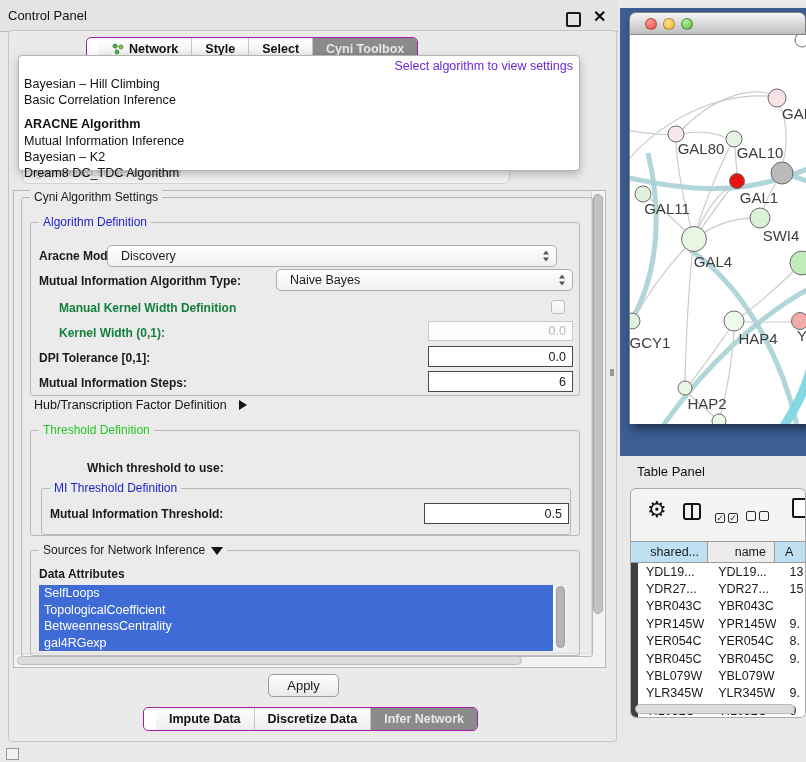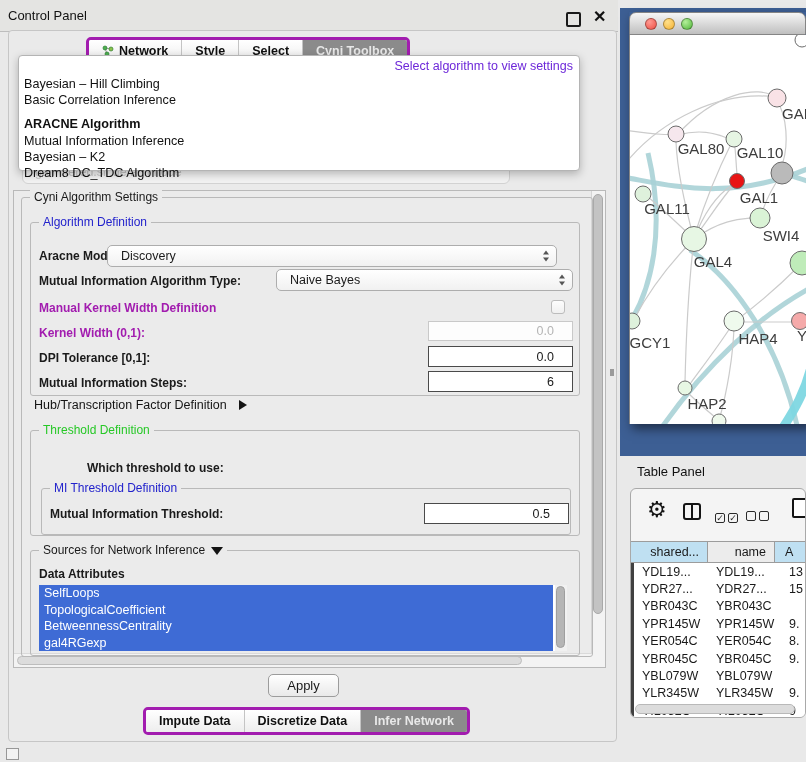--- a/index.html
+++ b/index.html
@@ -7,21 +7,21 @@
   .stage{position:relative;width:806px;height:762px;background:#e9e9e9;overflow:hidden;}
   .abs{position:absolute;}
 
   
   .cp-header{left:0;top:0;width:618px;height:31px;background:#e4e4e2;border-bottom:1px solid #bdbdbd;}
   .cp-title{left:8px;top:8px;font-size:13px;color:#111;}
   .float-btn{left:566px;top:12px;width:11px;height:11px;border:2px solid #1a1a1a;border-radius:2px;background:transparent;}
   .close-btn{left:593px;top:7px;font-size:16px;font-weight:bold;color:#111;}
   .content-panel{left:8px;top:30px;width:607px;height:710px;border:1px solid #c6c6c6;border-radius:4px;background:#eaeaea;}
 
-  .segbar{display:flex;border:3px solid #a21caf;border-radius:5px;background:#fff;overflow:hidden;height:22px;z-index:5;}
+  .segbar{display:flex;border:1px solid #a21caf;border-radius:5px;background:#fff;overflow:hidden;height:22px;z-index:5;padding-left:12px;}
   .seg{display:flex;align-items:center;gap:5px;padding:0 13px;background:linear-gradient(#ffffff,#ededed);
        border-left:1px solid #c4c4c4;font-size:12.5px;font-weight:600;color:#111;white-space:nowrap;}
   .seg:first-child{border-left:none;}
   .seg.selected{background:#8b8b8b;color:#e8e8e8;}
   .tabs-top{left:86px;top:37px;}
   .tabs-bottom{left:143px;top:707px;}
 
   
   .ghost-combo{left:22px;top:158px;width:488px;height:26px;border:1px solid #d2d2d2;border-radius:6px;background:#f2f2f2;
     color:#c4c4c4;font-size:12.5px;line-height:26px;padding-left:12px;z-index:2;box-sizing:border-box;}
@@ -37,30 +37,30 @@
   .vsb{position:absolute;right:0;top:0;width:13px;height:100%;background:#f3f3f3;border-left:1px solid #d5d5d5;}
   .vsb-thumb{position:absolute;left:1px;top:3px;width:10px;height:420px;border-radius:5px;background:#c3c3c3;border:1px solid #a9a9a9;box-sizing:border-box;}
   .hsb{position:absolute;left:0;bottom:0;height:13px;width:579px;background:#f3f3f3;border-top:1px solid #dadada;}
   .hsb-thumb{position:absolute;left:3px;top:2px;width:505px;height:9px;border-radius:5px;background:#dcdcdc;border:1px solid #bdbdbd;box-sizing:border-box;}
 
   .group{position:absolute;border:1px solid #b9b9b9;border-radius:3px;}
   .group-label{position:absolute;top:-8px;left:8px;background:#ebebeb;padding:0 4px;font-size:12px;white-space:nowrap;}
   .lbl-blue{color:#2222cc;}
   .lbl-green{color:#26c826;}
   .flabel{position:absolute;font-size:12px;font-weight:bold;color:#1a1a1a;white-space:nowrap;}
-  .flabel.dis{color:#a21caf;}
+  .flabel.dis{color:#15803d;margin-left:20px;}
 
   .combo{position:absolute;background:linear-gradient(#ffffff,#f1f1f1);border:1px solid #adadad;border-radius:5px;
     font-size:12.5px;display:flex;align-items:center;padding-left:13px;box-sizing:border-box;}
   .spinner{position:absolute;right:7px;top:50%;transform:translateY(-50%);display:flex;flex-direction:column;gap:3px;}
   .tri-up{width:0;height:0;border-left:3.5px solid transparent;border-right:3.5px solid transparent;border-bottom:4px solid #555;}
   .tri-dn{width:0;height:0;border-left:3.5px solid transparent;border-right:3.5px solid transparent;border-top:4px solid #555;}
 
   .ninput{position:absolute;background:#fff;border:1.5px solid #4a4a4a;font-size:12.5px;display:flex;align-items:center;
-    justify-content:flex-end;padding-right:18px;box-sizing:border-box;}
+    justify-content:flex-end;padding-right:6px;box-sizing:border-box;}
   .ninput.dis{border:1px solid #c9c9c9;color:#b5b5b5;background:#fdfdfd;}
   .checkbox{position:absolute;width:14px;height:14px;border:1px solid #bcbcbc;border-radius:3px;background:linear-gradient(#fdfdfd,#f0f0f0);box-sizing:border-box;}
 
   .hub-row{position:absolute;font-size:12.5px;color:#141414;font-weight:500;white-space:nowrap;}
   .tri-right{display:inline-block;width:0;height:0;border-top:5.5px solid transparent;border-bottom:5.5px solid transparent;
     border-left:8px solid #141414;margin-left:9px;vertical-align:-1px;}
   .tri-down-b{display:inline-block;width:0;height:0;border-left:6px solid transparent;border-right:6px solid transparent;
     border-top:8px solid #141414;margin-left:6px;vertical-align:-1px;}
 
   .attr-list{position:absolute;background:#fff;}
@@ -91,21 +91,21 @@
   .tb-gear{position:absolute;left:16px;top:8px;font-size:22px;color:#141414;}
   .tb-cols{position:absolute;left:52px;top:14px;width:18px;height:17px;border:2px solid #141414;border-radius:3px;box-sizing:border-box;}
   .tb-cols:after{content:"";position:absolute;left:6px;top:0;width:2px;height:13px;background:#141414;}
   .cb{display:inline-block;width:10px;height:10px;border:1.5px solid #2a2a2a;border-radius:2px;margin-right:3px;
       font-size:9px;line-height:9px;text-align:center;color:#2a2a2a;box-sizing:border-box;}
   .tb-checks{position:absolute;left:84px;top:18px;}
   .tb-unchecks{position:absolute;left:115px;top:18px;}
   .tb-file{position:absolute;left:161px;top:9px;width:15px;height:20px;border:2px solid #141414;border-radius:2px;background:#fff;box-sizing:border-box;}
   .thead{position:absolute;left:0;top:52px;width:176px;height:22px;display:flex;border-top:1px solid #9c9c9c;border-bottom:1px solid #9c9c9c;box-sizing:border-box;}
   .th{font-size:12.5px;display:flex;align-items:center;justify-content:flex-end;padding-right:8px;border-right:1px solid #9c9c9c;box-sizing:border-box;}
-  .trows{position:absolute;left:0;top:74px;width:176px;bottom:0;background:#fff;border-left:3px solid #404040;box-sizing:border-box;}
+  .trows{position:absolute;left:0;top:74px;width:176px;bottom:0;background:#fff;border-left:7px solid #404040;box-sizing:border-box;}
   .trow{display:flex;height:17.4px;font-size:12.5px;align-items:center;}
   .td{white-space:nowrap;overflow:hidden;box-sizing:border-box;}
   .tp-hsb{position:absolute;left:4px;bottom:3px;width:160px;height:10px;border-radius:5px;background:#dcdcdc;border:1px solid #b9b9b9;box-sizing:border-box;}
 
   .mini-corner{left:6px;top:748px;width:13px;height:12px;border:1.5px solid #979797;background:#f2f2f2;box-sizing:border-box;}
   .splitter-grip{left:610px;top:369px;width:4px;height:7px;background:#9a9a9a;}
   .net-icon{display:inline-block;width:12px;height:12px;}
 </style>
 </head>
 <body>

